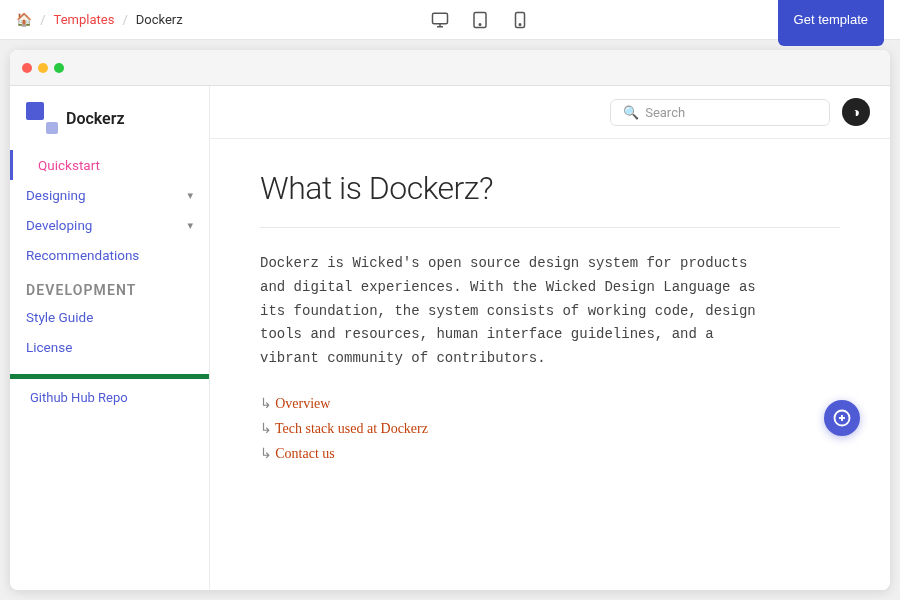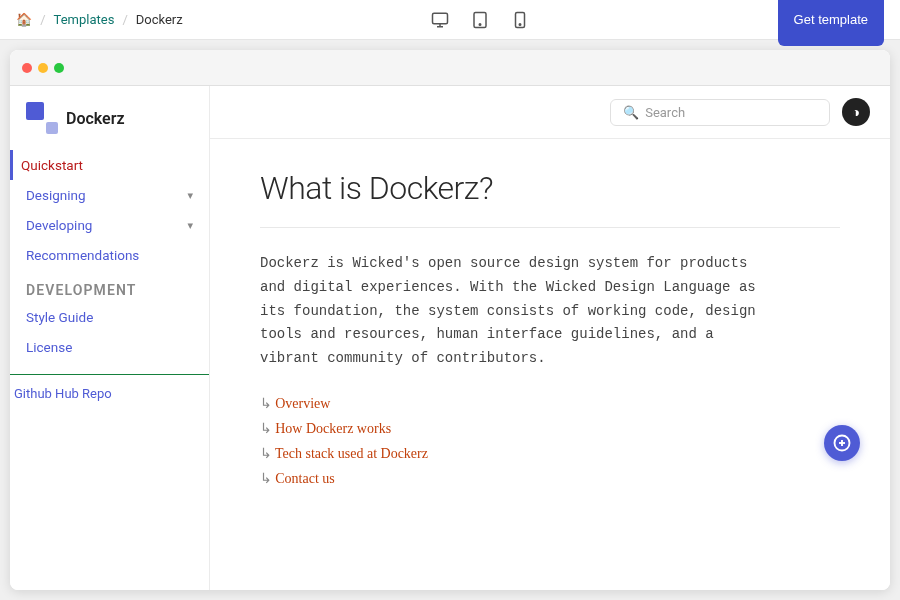--- a/index.html
+++ b/index.html
@@ -20,21 +20,21 @@
       align-items: center;
       gap: 8px;
       font-size: 13px;
       color: #666;
     }
     .top-bar-left .home-icon {
       color: #888;
       cursor: pointer;
     }
     .top-bar-left .separator { color: #ccc; }
-    .top-bar-left .breadcrumb-link { color: #0f766e; cursor: pointer; }
+    .top-bar-left .breadcrumb-link { color: #ef4444; cursor: pointer; }
     .top-bar-left .breadcrumb-current { color: #333; }
     .top-bar-center {
       display: flex;
       align-items: center;
       gap: 12px;
     }
     .device-icon {
       width: 28px;
       height: 22px;
       display: flex;
@@ -148,22 +148,22 @@
       align-items: center;
       justify-content: space-between;
       padding: 7px 16px;
       font-size: 13.5px;
       color: #4f5bd5;
       cursor: pointer;
       text-decoration: none;
     }
     .sidebar-item.active {
       border-left: 3px solid #4f5bd5;
-      padding-left: 8px;
-      color: #b91c1c;
+      padding-left: 25px;
+      color: #ec4899;
     }
     .sidebar-item .chevron { font-size: 11px; color: #888; }
 
     .sidebar-section-label {
       padding: 12px 16px 4px 16px;
       font-size: 14px;
       font-weight: 600;
       letter-spacing: 0.08em;
       color: #888;
       text-transform: uppercase;
@@ -258,22 +258,22 @@
       display: flex;
       align-items: center;
       justify-content: center;
       cursor: pointer;
       box-shadow: 0 2px 8px rgba(79,91,213,0.4);
     }
     .fab svg { width: 18px; height: 18px; }
 
     
     .sidebar-bottom {
-      padding: 8px 4px;
-      border-top: 1px solid #15803d;
+      padding: 8px 20px;
+      border-top: 5px solid #15803d;
       margin-top: 8px;
     }
     .sidebar-external-link {
       font-size: 13px;
       color: #4f5bd5;
       cursor: pointer;
       text-decoration: none;
     }
 
     .content-wrapper {
@@ -380,21 +380,20 @@
       </div>
 
       <div class="content-wrapper">
         <div class="content-body">
           <h1 class="page-title">What is Dockerz?</h1>
           <div class="divider"></div>
           <p class="intro-text">Dockerz is Wicked's open source design system for products and digital experiences. With the Wicked Design Language as its foundation, the system consists of working code, design tools and resources, human interface guidelines, and a vibrant community of contributors.</p>
 
           <ul class="toc-list">
             <li>Overview</li>
-            <li>How Dockerz works</li>
             <li>Tech stack used at Dockerz</li>
             <li>Contact us</li>
           </ul>
         </div>
 
         <div class="fab">
           <svg viewBox="0 0 24 24" fill="none" stroke="white" stroke-width="2.5">
             <circle cx="12" cy="12" r="10"></circle>
             <line x1="12" y1="8" x2="12" y2="16"></line>
             <line x1="8" y1="12" x2="16" y2="12"></line>

